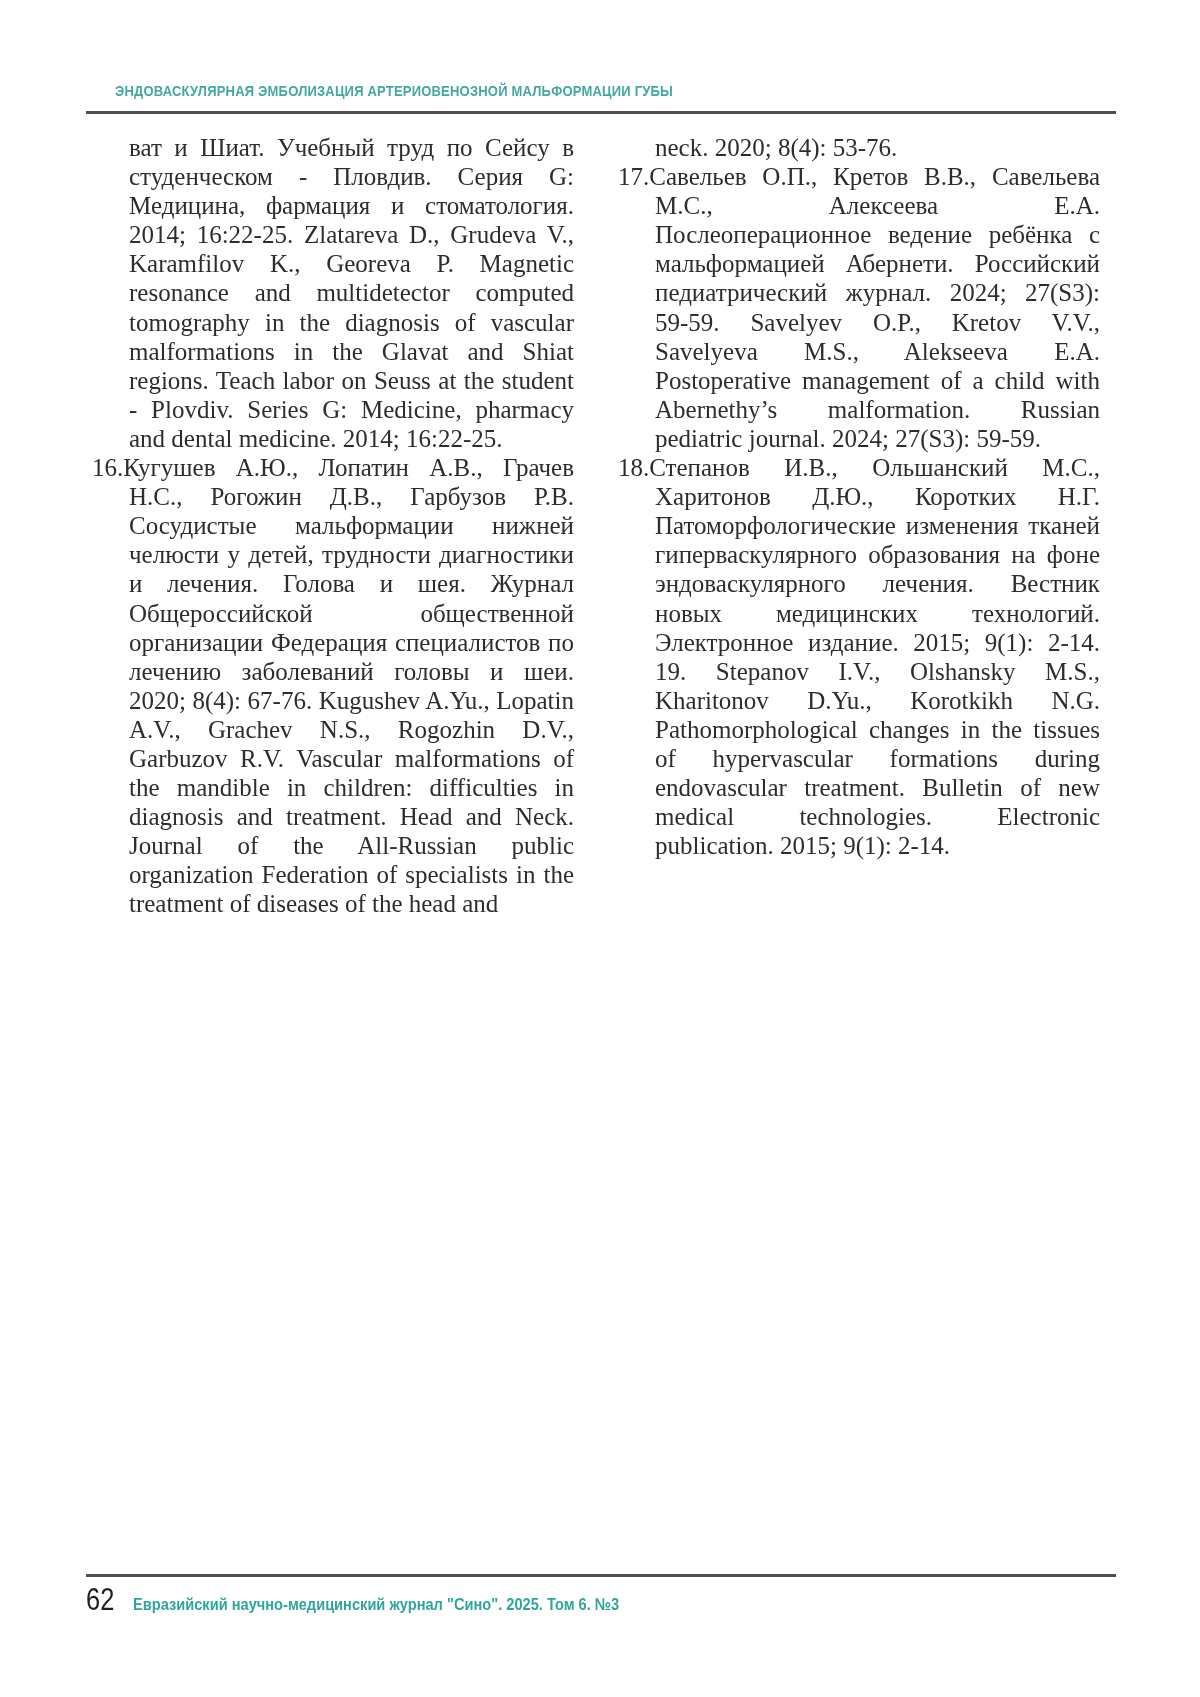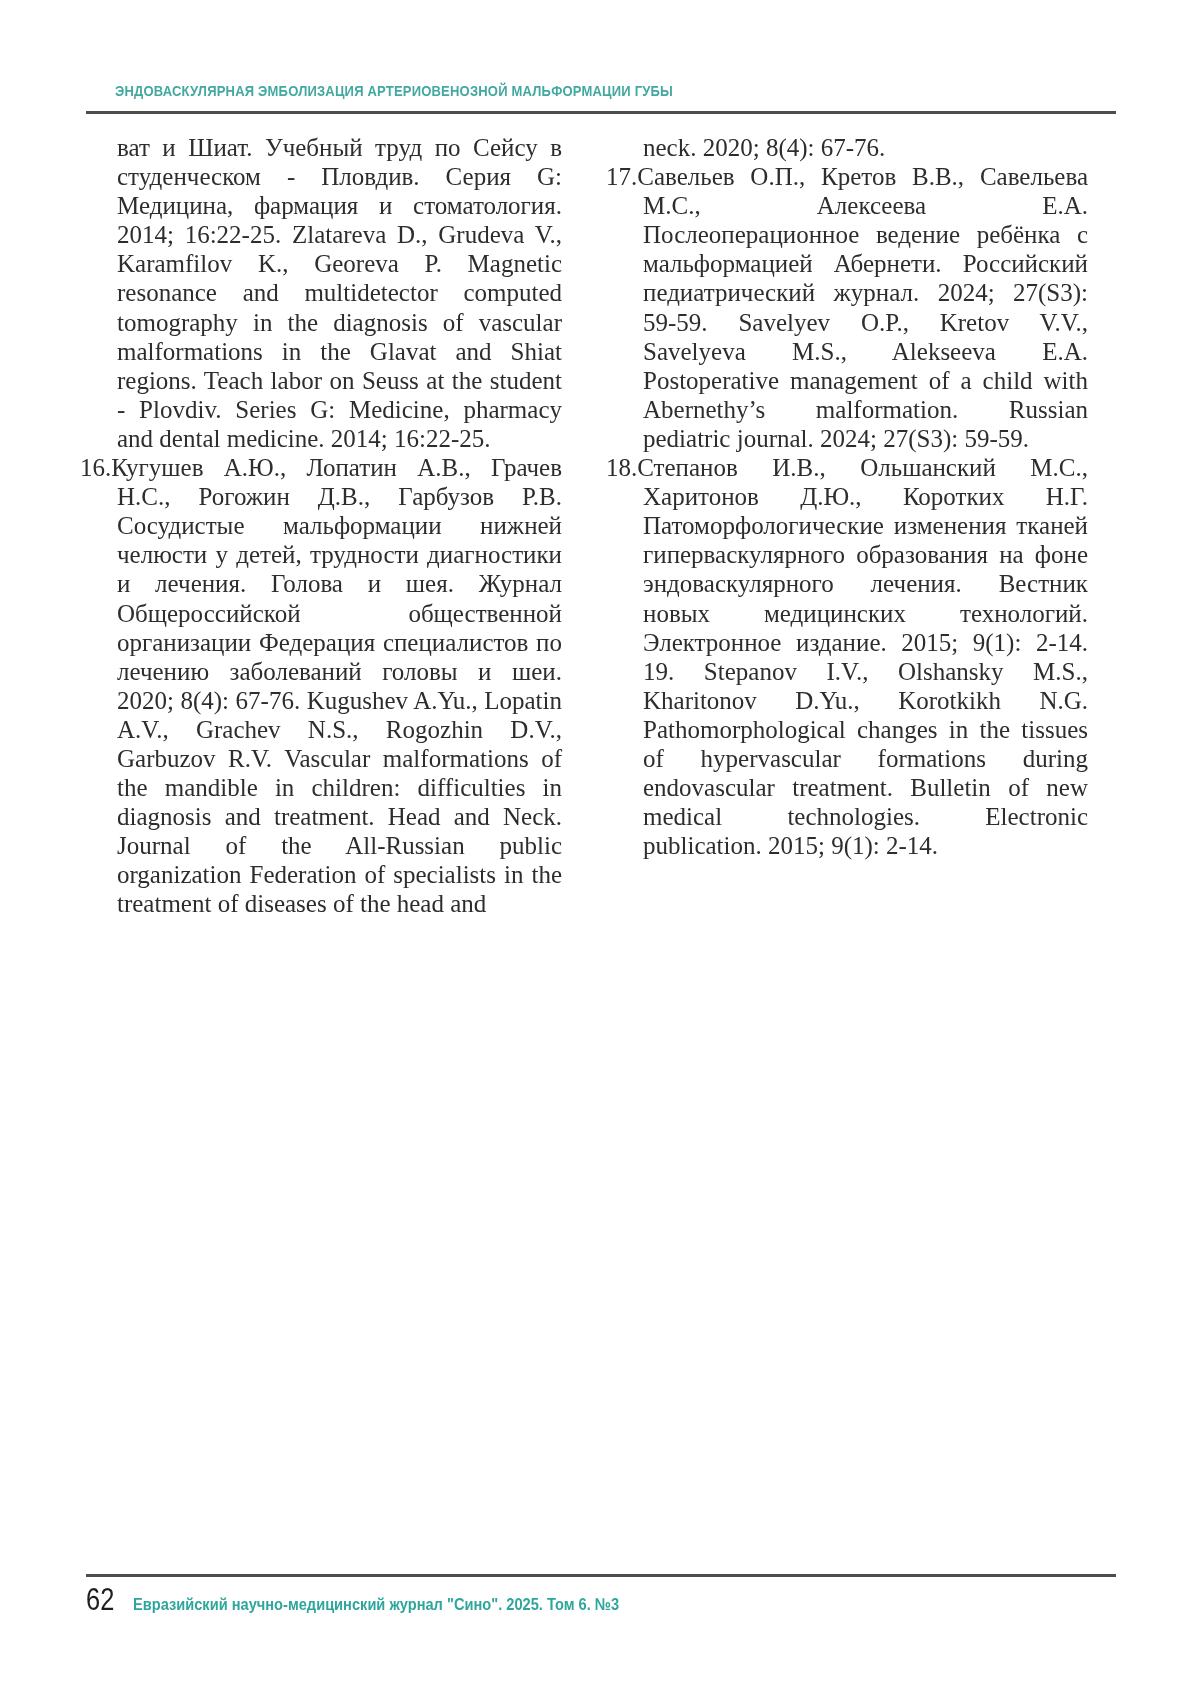--- a/index.html
+++ b/index.html
@@ -37,26 +37,25 @@
     position: absolute;
     left: 86px;
     top: 111px;
     width: 1030px;
     height: 3px;
     background: #4d4d4d;
   }
   
   .content {
     position: absolute;
-    left: 69px;
+    left: 92px;
     top: 133px;
     width: 1030px;
     display: flex;
     gap: 44px;
-    justify-content: center;
   }
   .col {
     width: 482px;
     color: #2d2d2d;
     font-size: 25px;
     line-height: 29.1px;
     text-align: justify;
     text-justify: inter-word;
   }
   .ref {
@@ -117,21 +116,21 @@
   <div class="header-rule"></div>
 
   <div class="content">
 
     <div class="col">
       <p class="ref cont"><span>ват и Шиат. Учебный труд по Сейсу в студенческом - Пловдив. Серия G: Медицина, фармация и стоматология. 2014; 16:22-25. Zlatareva D., Grudeva V., Karamfilov K., Georeva P. Magnetic resonance and multidetector computed tomography in the diagnosis of vascular malformations in the Glavat and Shiat regions. Teach labor on Seuss at the student - Plovdiv. Series G: Medicine, pharmacy and dental medicine. 2014; 16:22-25.</span></p>
       <p class="ref"><span class="ref-num">16.</span><span>Кугушев А.Ю., Лопатин А.В., Грачев Н.С., Рогожин Д.В., Гарбузов Р.В. Сосудистые мальформации нижней челюсти у детей, трудности диагностики и лечения. Голова и шея. Журнал Общероссийской общественной организации Федерация специалистов по лечению заболеваний головы и шеи. 2020; 8(4): 67-76. Kugushev A.Yu., Lopatin A.V., Grachev N.S., Rogozhin D.V., Garbuzov R.V. Vascular malformations of the mandible in children: difficulties in diagnosis and treatment. Head and Neck. Journal of the All-Russian public organization Federation of specialists in the treatment of diseases of the head and</span></p>
     </div>
 
     <div class="col">
-      <p class="ref cont"><span>neck. 2020; 8(4): 67-76.</span></p>
+      <p class="ref cont"><span>neck. 2020; 8(4): 53-76.</span></p>
       <p class="ref"><span class="ref-num">17.</span><span>Савельев О.П., Кретов В.В., Савельева М.С., Алексеева Е.А. Послеоперационное ведение ребёнка с мальформацией Абернети. Российский педиатрический журнал. 2024; 27(S3): 59-59. Savelyev O.P., Kretov V.V., Savelyeva M.S., Alekseeva E.A. Postoperative management of a child with Abernethy’s malformation. Russian pediatric journal. 2024; 27(S3): 59-59.</span></p>
       <p class="ref"><span class="ref-num">18.</span><span>Степанов И.В., Ольшанский М.С., Харитонов Д.Ю., Коротких Н.Г. Патоморфологические изменения тканей гиперваскулярного образования на фоне эндоваскулярного лечения. Вестник новых медицинских технологий. Электронное издание. 2015; 9(1): 2-14. 19. Stepanov I.V., Olshansky M.S., Kharitonov D.Yu., Korotkikh N.G. Pathomorphological changes in the tissues of hypervascular formations during endovascular treatment. Bulletin of new medical technologies. Electronic publication. 2015; 9(1): 2-14.</span></p>
     </div>
 
   </div>
 
   <div class="footer-rule"></div>
 
   <div class="page-number">62</div>
 

